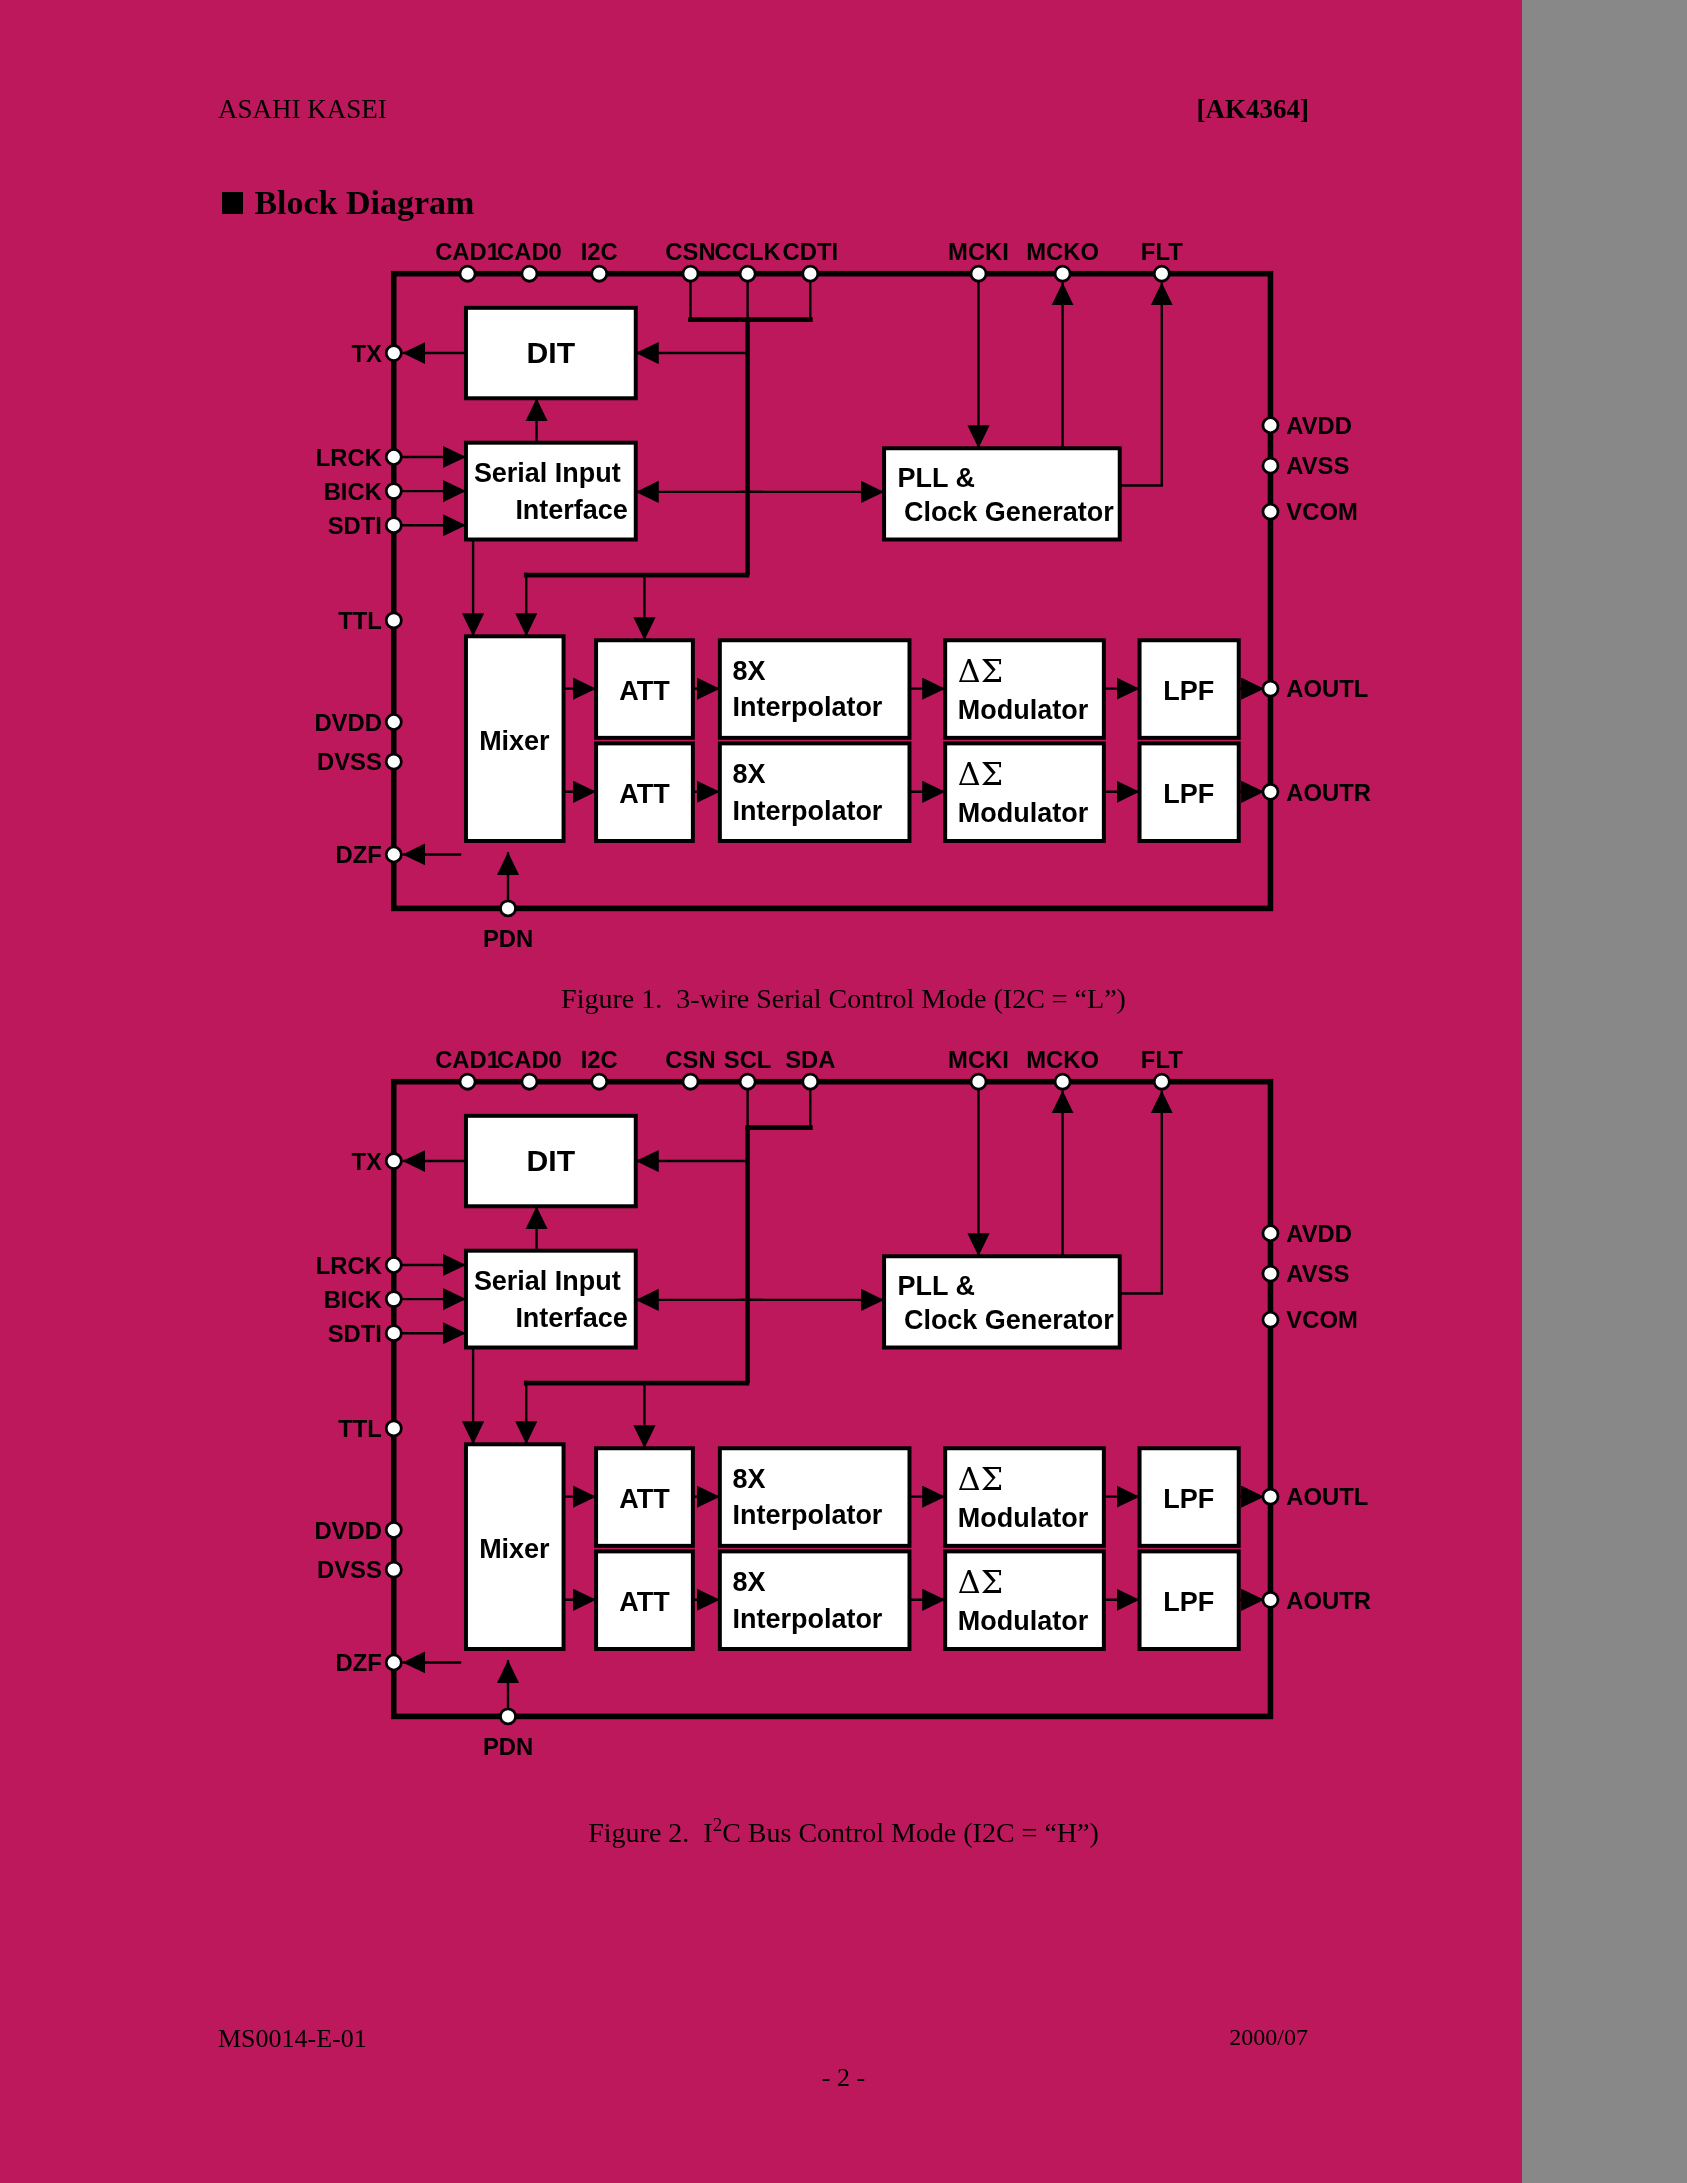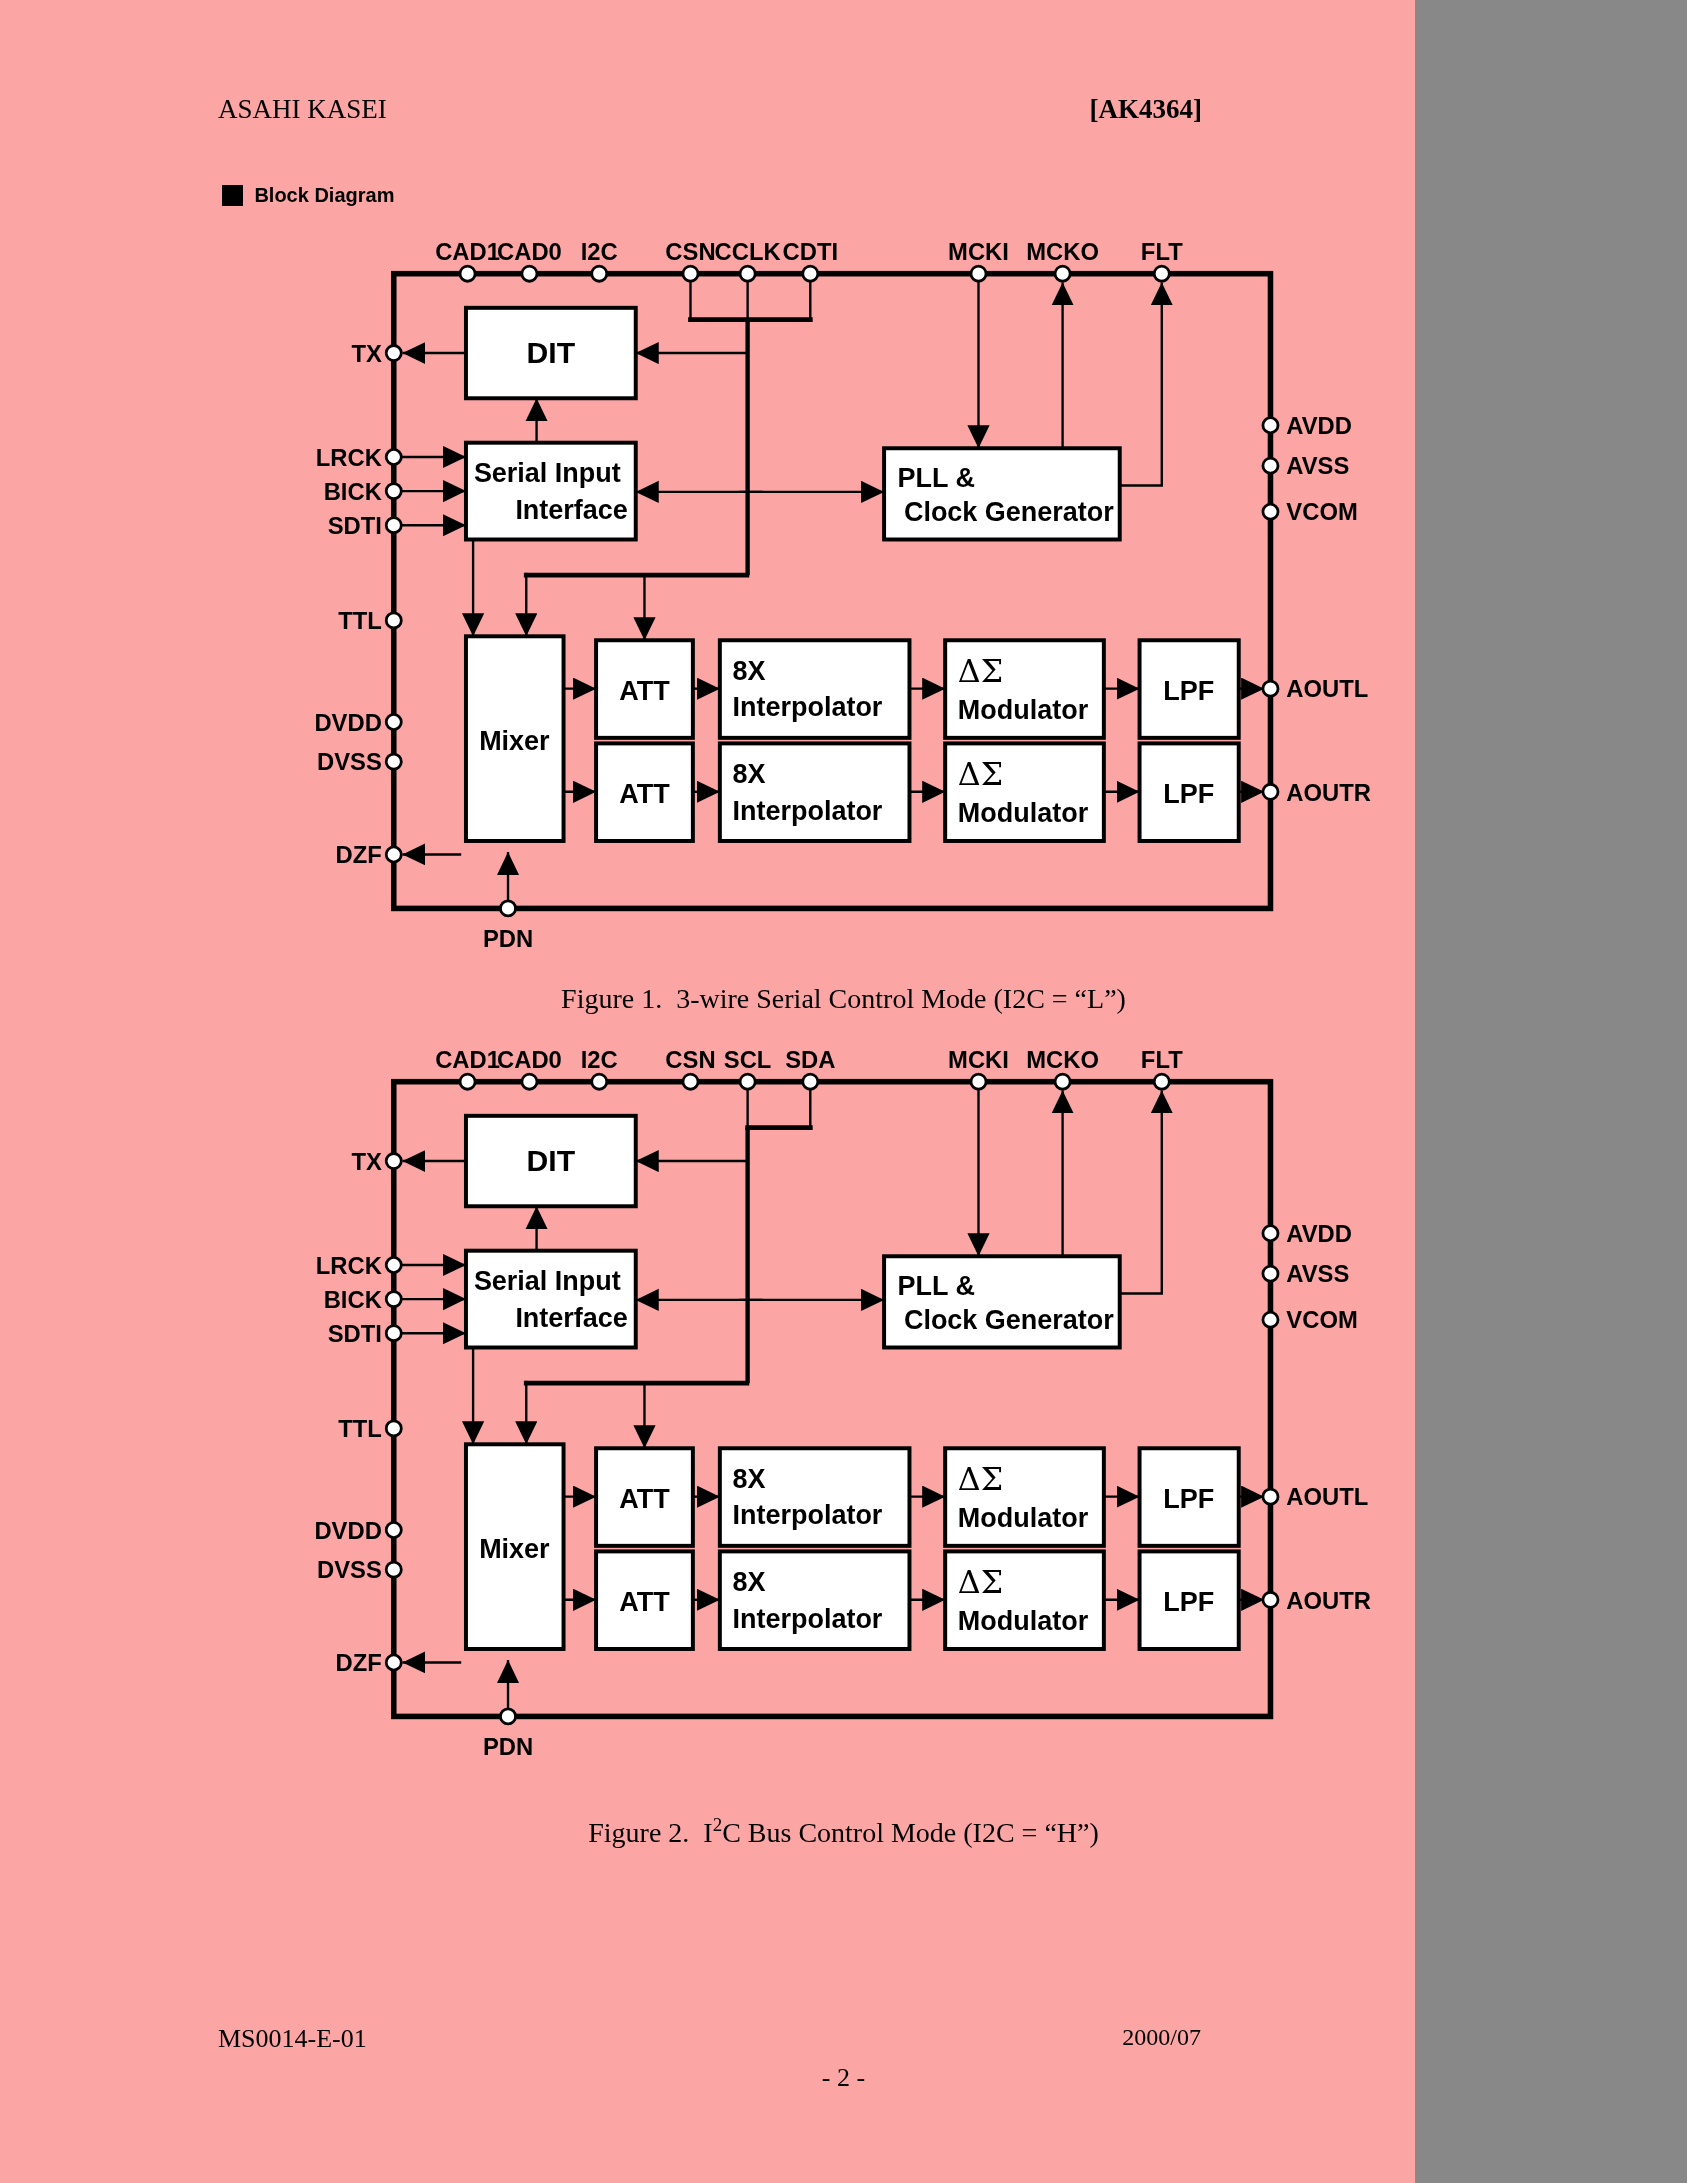--- a/index.html
+++ b/index.html
@@ -1,21 +1,21 @@
 <!DOCTYPE html>
 <html style="font-size:12.7px"><head>
 <meta charset="utf-8">
 <style>
   html,body{margin:0;padding:0;background:#888;}
-  .page{position:relative;width:1415px;height:2183px;background:#fca5a5;color:#000;overflow:hidden;}
+  .page{position:relative;width:1522px;height:2183px;background:#be185d;color:#000;overflow:hidden;}
   .serif{font-family:"Liberation Serif","DejaVu Serif",serif;}
   .hdr-left{position:absolute;left:218px;top:94px;font-size:27px;}
   .hdr-right{position:absolute;right:213px;top:94px;font-size:27px;font-weight:bold;}
-  .section-heading{position:absolute;left:222px;top:184px;font-family:Liberation Sans, sans-serif;
-                   font-weight:bold;font-size:20px;display:flex;align-items:center;}
+  .section-heading{position:absolute;left:222px;top:184px;font-family:Liberation Serif, serif;
+                   font-weight:bold;font-size:34px;display:flex;align-items:center;}
   .sq{display:inline-block;width:21.4px;height:21.4px;background:#000;margin-right:11px;}
   .figsvg{position:absolute;left:191px;width:1310px;height:722px;}
   #fig1{top:238px;} #fig2{top:1046px;}
   .caption{position:absolute;left:0;width:1687px;text-align:center;font-size:28px;white-space:pre;margin-top:24px;}
   #cap1{top:959px;} #cap2{top:1793px;}
   .csup{font-size:19px;position:relative;top:-11px;white-space:pre;}
   .ftr-left{position:absolute;left:218px;top:2024px;font-size:26px;}
   .ftr-right{position:absolute;right:214px;top:2024px;font-size:24px;}
   .ftr-page{position:absolute;left:0;width:1687px;top:2063px;text-align:center;font-size:26px;}
   

